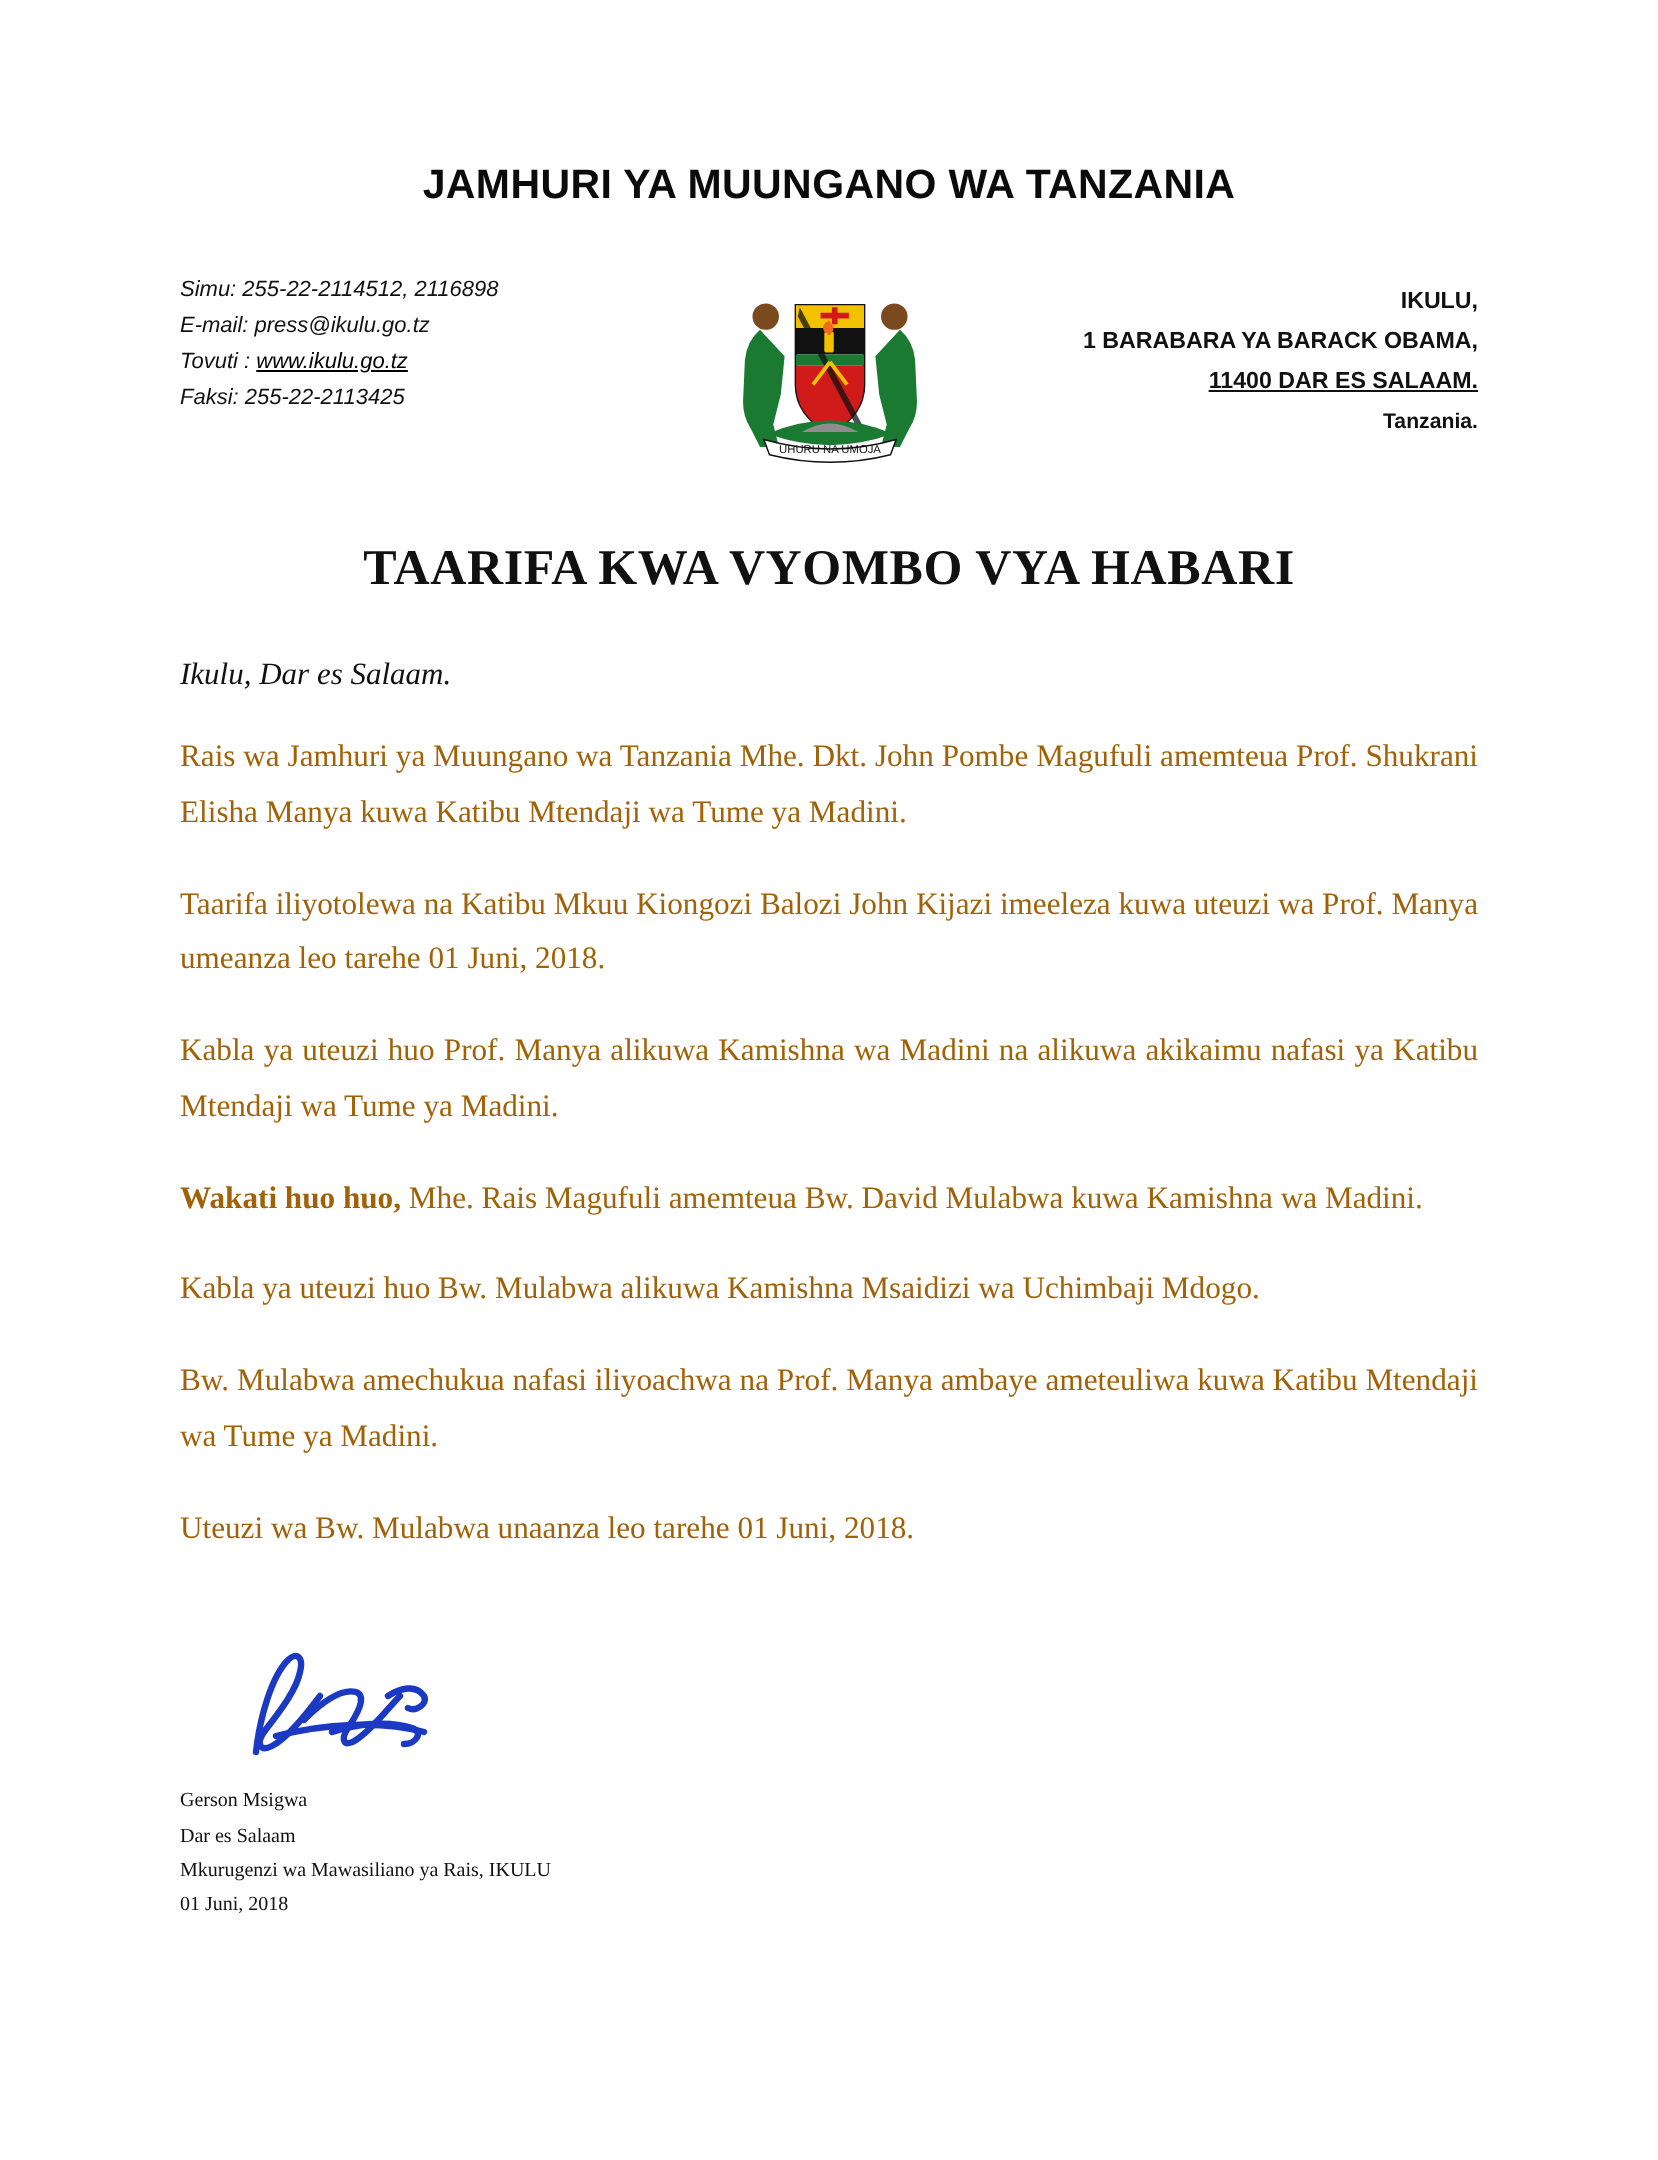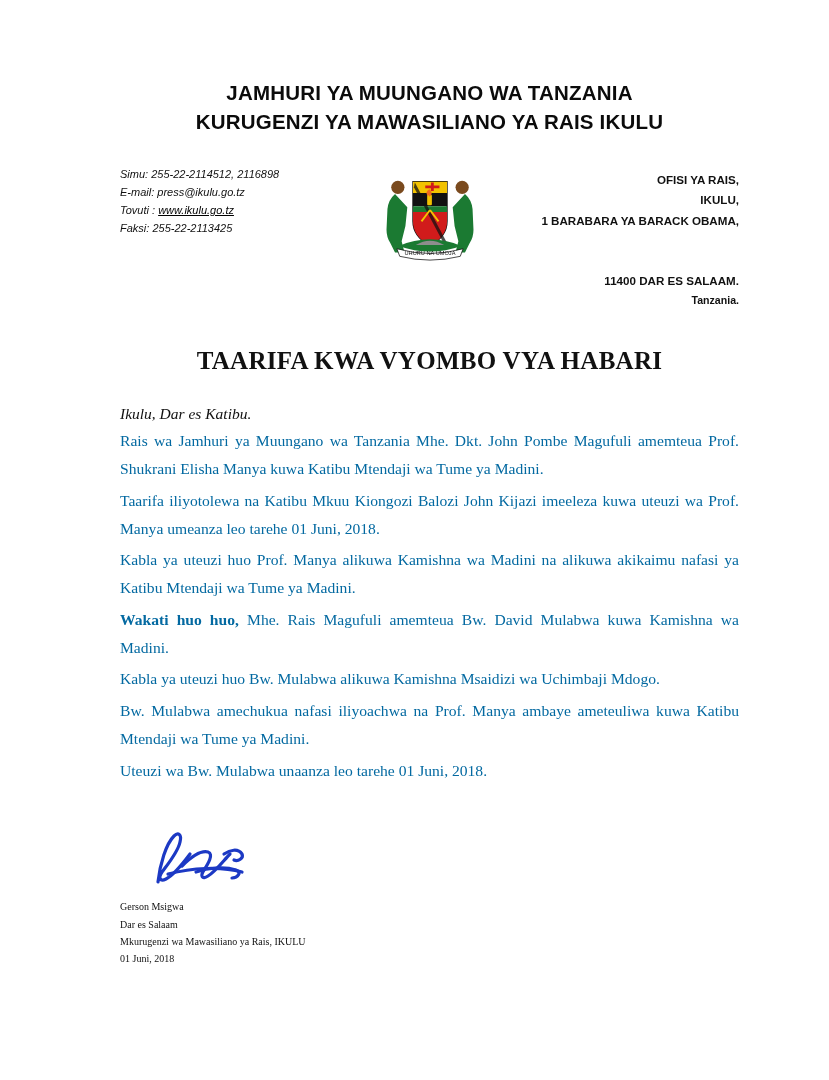--- a/index.html
+++ b/index.html
@@ -12,21 +12,21 @@
     height: 1080px;
     font-family: "Liberation Serif", serif;
     color: #111111;
     position: relative;
     overflow: hidden;
   }
   .page {
     width: 829px;
     height: 768px;
     box-sizing: border-box;
-    padding: 78px 90px 0 120px;
+    padding: 78px 90px 0 90px;
     position: relative;
     border-radius: 29px;
   }
   .header-title {
     text-align: center;
     font-family: "Liberation Sans", sans-serif;
     font-weight: bold;
     font-size: 20.5px;
     letter-spacing: 0.2px;
     line-height: 1.42;
@@ -66,21 +66,21 @@
     font-family: "Liberation Sans", sans-serif;
     font-weight: bold;
     font-size: 11.6px;
     line-height: 1.74;
     text-align: right;
     color: #111;
     width: 250px;
     padding-top: 8px;
   }
   .address-block .u {
-    margin-top: 40px;
+    text-decoration: underline;
   }
   .address-block .small {
     font-size: 10.6px;
   }
   .doc-title {
     text-align: center;
     font-family: "Liberation Serif", serif;
     font-weight: bold;
     font-size: 25px;
     margin-top: 38px;
@@ -89,22 +89,22 @@
   .place-line {
     font-family: "Liberation Serif", serif;
     font-style: italic;
     font-size: 15.5px;
     margin-top: 30px;
   }
   p.body-par {
     font-size: 15.6px;
     line-height: 1.78;
     text-align: justify;
-    margin: 4px 0 0 0;
-    color: #0369a1;
+    margin: 18px 0 0 0;
+    color: #a16207;
   }
   p.body-par b {
     font-weight: bold;
   }
   .sign-wrap {
     margin-top: 46px;
     position: relative;
     height: 66px;
   }
   .signature {
@@ -124,21 +124,20 @@
     line-height: 1.72;
   }
 </style>
 </head>
 <body>
 
 <div class="page">
 
   <div class="header-title">
     <div>JAMHURI YA MUUNGANO WA TANZANIA</div>
-    <div>KURUGENZI YA MAWASILIANO YA RAIS IKULU</div>
   </div>
 
   <div class="meta-row">
 
     <div class="contact-block">
       <div>Simu: 255-22-2114512, 2116898</div>
       <div>E-mail: press@ikulu.go.tz</div>
       <div>
         <span>Tovuti : </span><a class="link" href="#">www.ikulu.go.tz</a>
       </div>
@@ -174,32 +173,31 @@
 
         <path d="M22 93 q33 -14 66 0 q-33 12 -66 0 z" fill="#1b7a32"></path>
         <path d="M40 92 q15 -9 30 0 z" fill="#8d8d8d"></path>
 
         <path d="M20 96 q35 10 70 0 l-3 8 q-32 8 -64 0 z" fill="#ffffff" stroke="#111" stroke-width="0.8"></path>
         <text x="55" y="103" font-size="6" text-anchor="middle" font-family="Liberation Sans, sans-serif" fill="#111">UHURU NA UMOJA</text>
       </svg>
     </div>
 
     <div class="address-block">
-      <div>OFISI YA RAIS,</div>
       <div>IKULU,</div>
       <div>1 BARABARA YA BARACK OBAMA,</div>
       <div class="u">11400 DAR ES SALAAM.</div>
       <div class="small">Tanzania.</div>
     </div>
 
   </div>
 
   <div class="doc-title">TAARIFA KWA VYOMBO VYA HABARI</div>
 
-  <div class="place-line">Ikulu, Dar es Katibu.</div>
+  <div class="place-line">Ikulu, Dar es Salaam.</div>
 
   <p class="body-par">Rais wa Jamhuri ya Muungano wa Tanzania Mhe. Dkt. John Pombe Magufuli amemteua Prof. Shukrani Elisha Manya kuwa Katibu Mtendaji wa Tume ya Madini.</p>
   <p class="body-par">Taarifa iliyotolewa na Katibu Mkuu Kiongozi Balozi John Kijazi imeeleza kuwa uteuzi wa Prof. Manya umeanza leo tarehe 01 Juni, 2018.</p>
   <p class="body-par">Kabla ya uteuzi huo Prof. Manya alikuwa Kamishna wa Madini na alikuwa akikaimu nafasi ya Katibu Mtendaji wa Tume ya Madini.</p>
 
   <p class="body-par"><b>Wakati huo huo,</b><span> Mhe. Rais Magufuli amemteua Bw. David Mulabwa kuwa Kamishna wa Madini.</span></p>
 
   <p class="body-par">Kabla ya uteuzi huo Bw. Mulabwa alikuwa Kamishna Msaidizi wa Uchimbaji Mdogo.</p>
   <p class="body-par">Bw. Mulabwa amechukua nafasi iliyoachwa na Prof. Manya ambaye ameteuliwa kuwa Katibu Mtendaji wa Tume ya Madini.</p>
   <p class="body-par">Uteuzi wa Bw. Mulabwa unaanza leo tarehe 01 Juni, 2018.</p>

